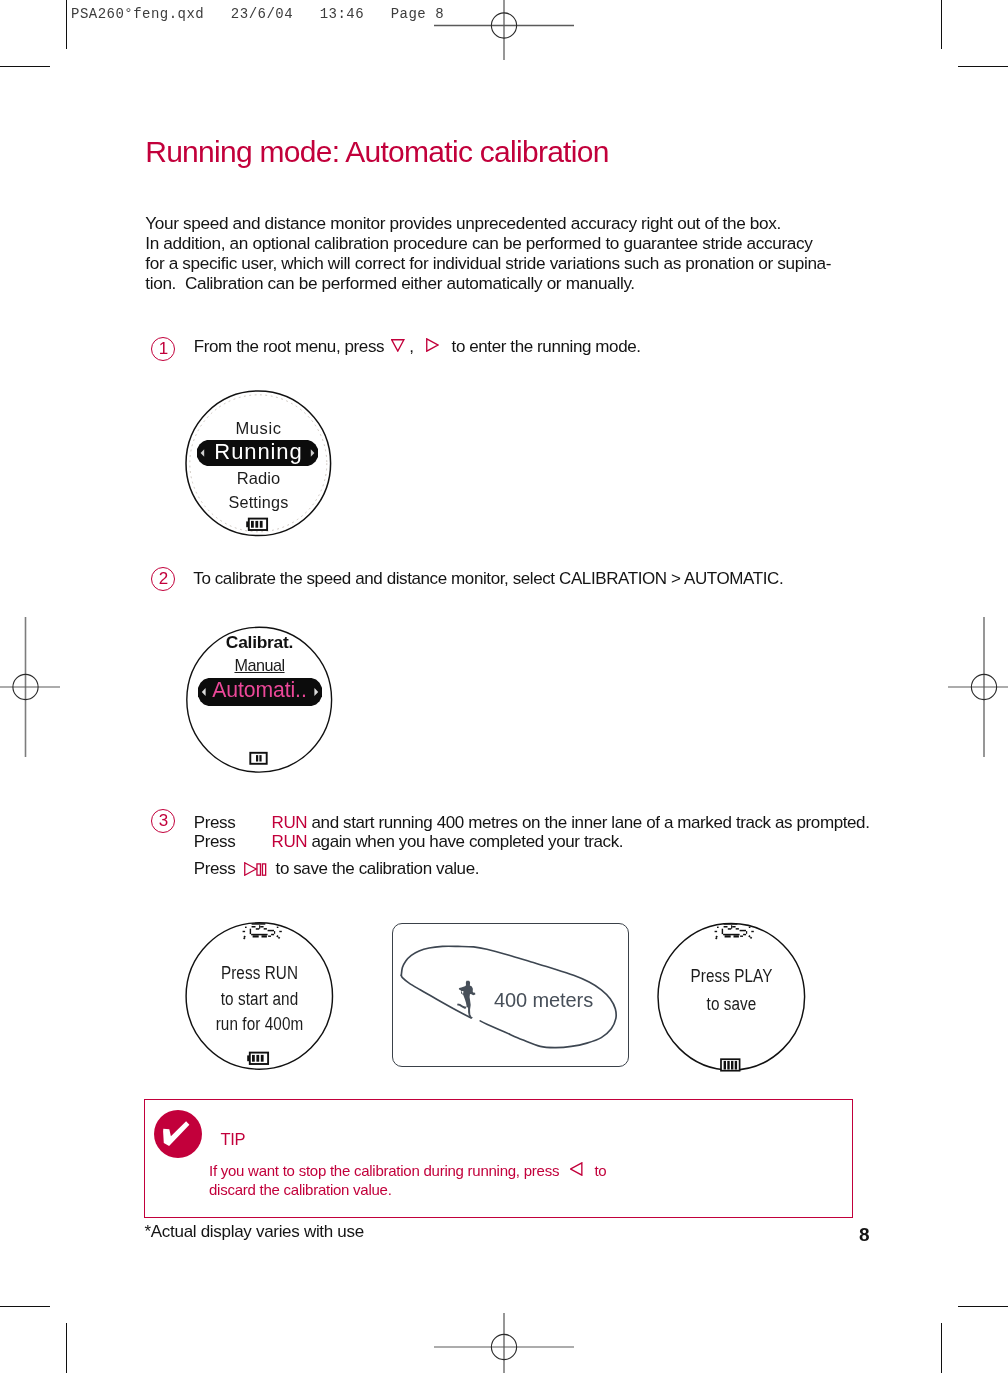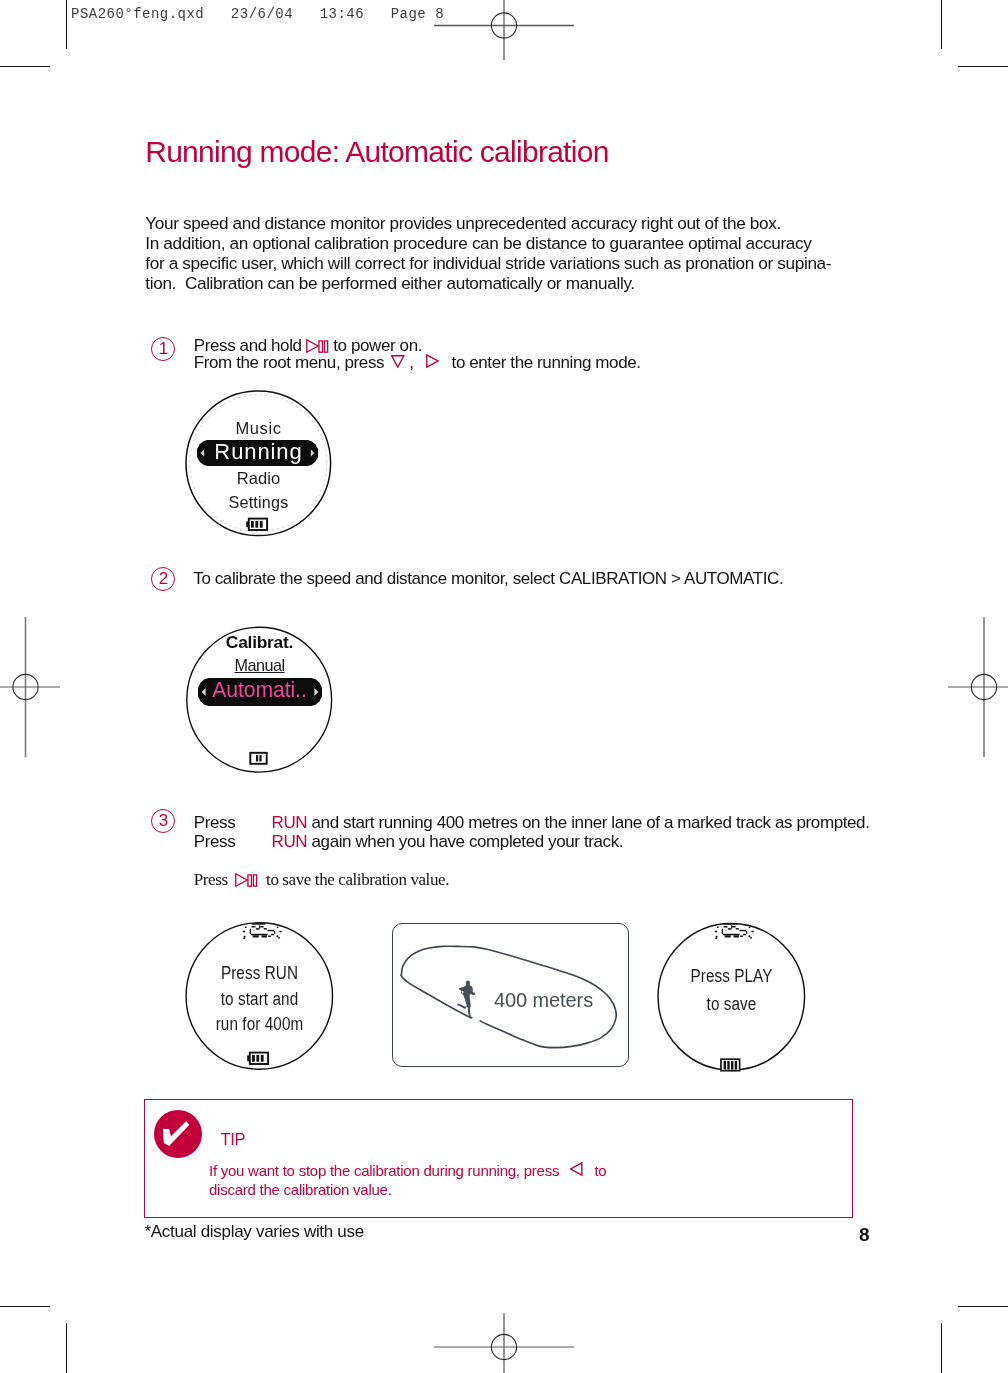--- a/index.html
+++ b/index.html
@@ -92,54 +92,49 @@
   <line x1="0" y1="34" x2="140" y2="34" stroke="#5a5a5a" stroke-width="1.2"></line>
   <circle cx="70" cy="34" r="12.6" fill="none" stroke="#2a2a2a" stroke-width="1.1"></circle>
 </svg>
 
 <div id="hdr-text">PSA260°feng.qxd   23/6/04   13:46   Page 8</div>
 
 <h1 id="title">Running mode: Automatic calibration</h1>
 
 <div id="intro">
   <div>Your speed and distance monitor provides unprecedented accuracy right out of the box.</div>
-  <div>In addition, an optional calibration procedure can be distance to guarantee optimal accuracy</div>
+  <div>In addition, an optional calibration procedure can be performed to guarantee stride accuracy</div>
   <div>for a specific user, which will correct for individual stride variations such as pronation or supina-</div>
   <div>tion.  Calibration can be performed either automatically or manually.</div>
 </div>
 
 <div class="step" style="left:0;top:0;">
   <div class="stepnum" style="left:151.4px;top:337px;">1</div>
   <div class="stepbody" style="left:193.8px;top:338px;line-height:16.02px;">
-    <div><span>Press and hold </span><svg class="ic" width="23" height="14" viewBox="0 0 23 14" style="vertical-align:-2px;">
-          <path d="M0.75 0.8 L12.2 7.0 L0.75 13.2 Z" fill="none" stroke="#C2003B" stroke-width="1.3" stroke-linejoin="miter"></path>
-          <rect x="12.95" y="1.9" width="3.5" height="11.3" fill="none" stroke="#C2003B" stroke-width="1.3"></rect>
-          <rect x="18.45" y="1.9" width="3.2" height="11.3" fill="none" stroke="#C2003B" stroke-width="1.3"></rect>
-        </svg><span> to power on.</span></div>
     <div><span>From the root menu, press </span><svg class="ic" width="13.6" height="13" viewBox="0 0 13.6 13" style="vertical-align:0px;margin-left:3px;">
           <path d="M0.7 0.75 L12.9 0.75 L6.8 12.1 Z" fill="none" stroke="#C2003B" stroke-width="1.35" stroke-linejoin="miter"></path>
         </svg><span> ,  </span><svg class="ic" width="12.6" height="14" viewBox="0 0 12.6 14" style="vertical-align:-0.2px;margin-left:4px;margin-right:4px;">
           <path d="M0.75 0.8 L11.9 7.0 L0.75 13.2 Z" fill="none" stroke="#C2003B" stroke-width="1.35" stroke-linejoin="miter"></path>
         </svg><span>  to enter the running mode.</span></div>
   </div>
 </div>
 
 <div class="step">
   <div class="stepnum" style="left:151.4px;top:567.2px;">2</div>
   <div class="stepbody" style="left:193.3px;top:569.2px;">
     <div>To calibrate the speed and distance monitor, select CALIBRATION &gt; AUTOMATIC.</div>
   </div>
 </div>
 
 <div class="step">
   <div class="stepnum" style="left:151.4px;top:809.2px;">3</div>
   <div class="stepbody" style="left:193.8px;top:812.9px;">
     <div><span>Press </span><span class="accent">RUN</span><span> and start running 400 metres on the inner lane of a marked track as prompted.</span></div>
     <div><span>Press </span><span class="accent">RUN</span><span> again when you have completed your track.</span></div>
-    <div style="margin-top:18px;font-family:Liberation Serif, serif;"><span>Press  </span><svg class="ic" width="23" height="14" viewBox="0 0 23 14" style="vertical-align:-2px;">
+    <div style="margin-top:7px;"><span>Press  </span><svg class="ic" width="23" height="14" viewBox="0 0 23 14" style="vertical-align:-2px;">
           <path d="M0.75 0.8 L12.2 7.0 L0.75 13.2 Z" fill="none" stroke="#C2003B" stroke-width="1.3" stroke-linejoin="miter"></path>
           <rect x="12.95" y="1.9" width="3.5" height="11.3" fill="none" stroke="#C2003B" stroke-width="1.3"></rect>
           <rect x="18.45" y="1.9" width="3.2" height="11.3" fill="none" stroke="#C2003B" stroke-width="1.3"></rect>
         </svg><span>  to save the calibration value.</span></div>
   </div>
 </div>
 
 <div class="lcd" style="left:185px;top:390px;width:147px;height:147px;">
   <svg width="147" height="147" viewBox="0 0 147 147" style="position:absolute;left:0;top:0;">
     <circle cx="73.3" cy="73.3" r="72.3" fill="#fff" stroke="#111" stroke-width="1.5"></circle>

